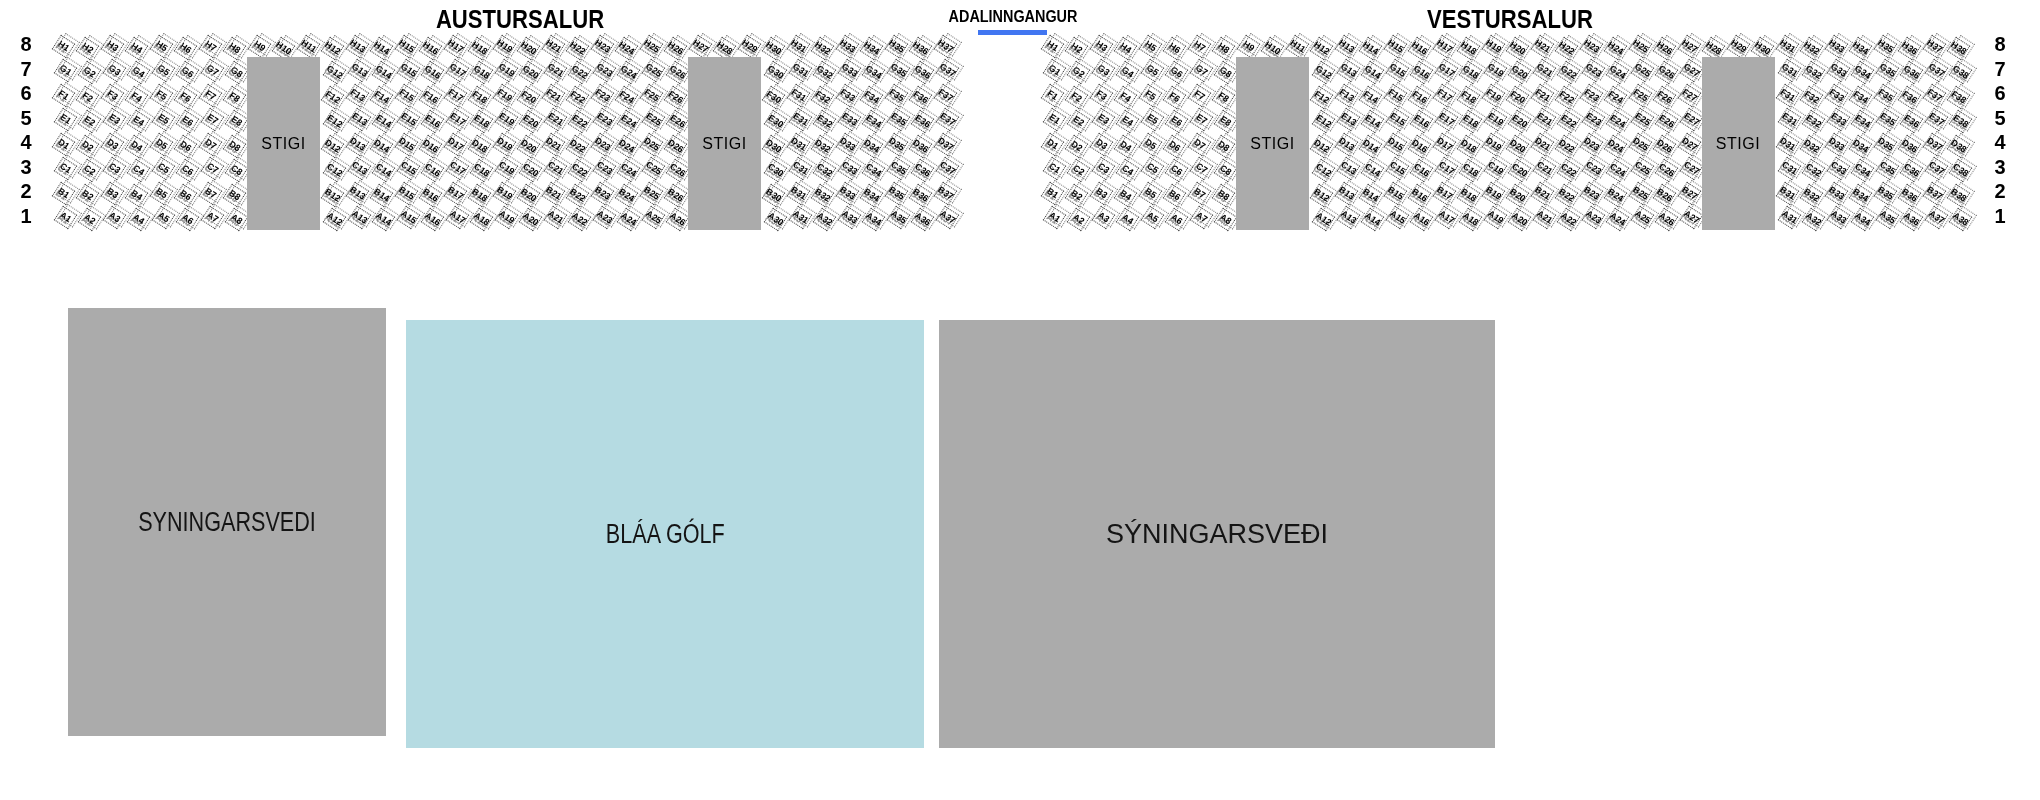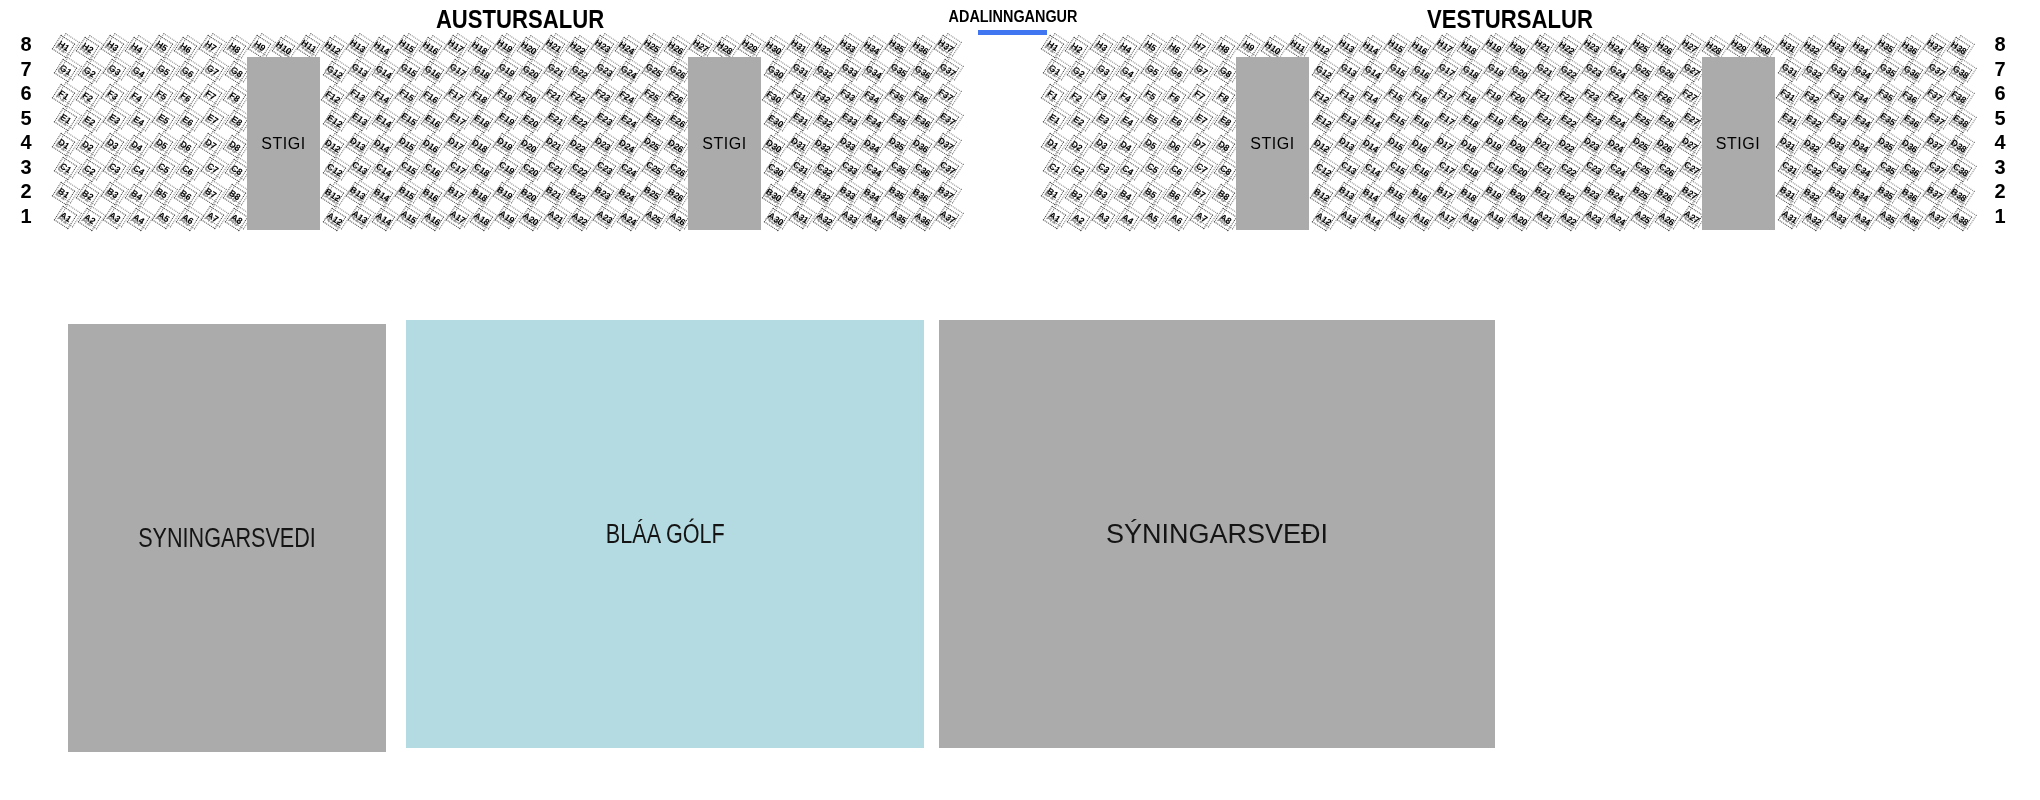--- a/index.html
+++ b/index.html
@@ -1623,21 +1623,21 @@
         <span>STIGI</span>
       </div>
       <div class="stairs" style="left: 1236px; top: 57px; width: 73px; height: 173px; background: rgb(171, 171, 171);">
         <span>STIGI</span>
       </div>
       <div class="stairs" style="left: 1701.5px; top: 57px; width: 73px; height: 173px; background: rgb(171, 171, 171);">
         <span>STIGI</span>
       </div>
     </div>
   <div id="zones-layer">
-      <div class="zone" style="left: 68px; top: 324px; width: 318px; height: 428px; background: rgb(171, 171, 171);">
+      <div class="zone" style="left: 68px; top: 308px; width: 318px; height: 428px; background: rgb(171, 171, 171);">
         <span class="zcond">SYNINGARSVEDI</span>
       </div>
       <div class="zone" style="left: 406px; top: 320px; width: 518px; height: 428px; background: rgb(181, 219, 226);">
         <span class="zcond">BLÁA GÓLF</span>
       </div>
       <div class="zone" style="left: 939px; top: 320px; width: 556px; height: 428px; background: rgb(171, 171, 171);">
         <span>SÝNINGARSVEÐI</span>
       </div>
     </div>
 </div>

